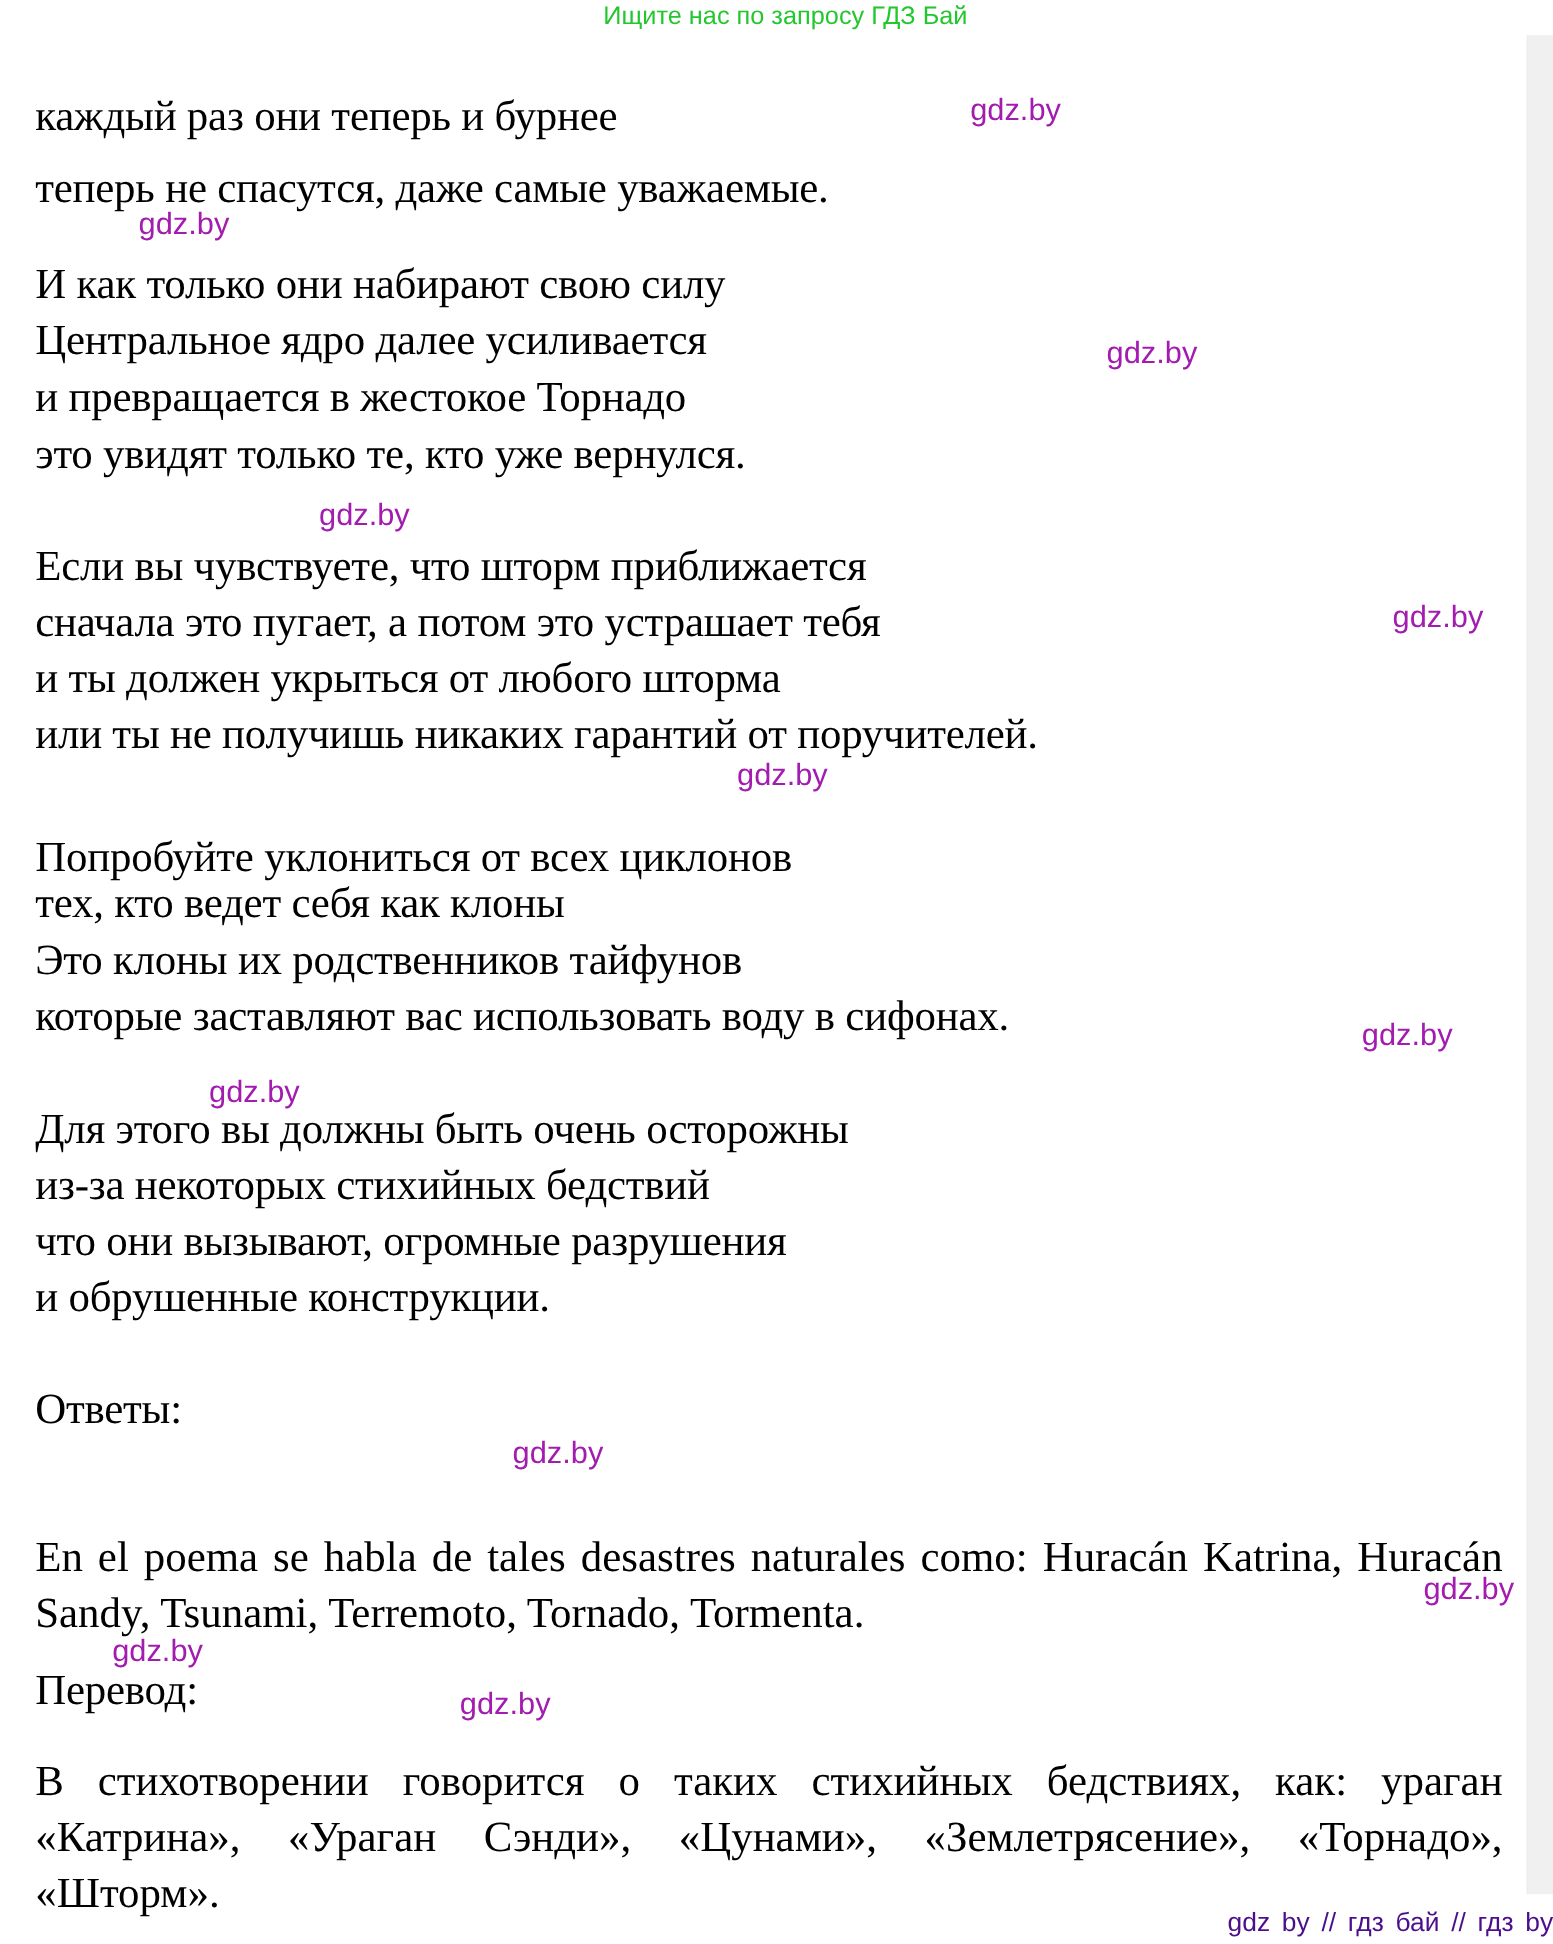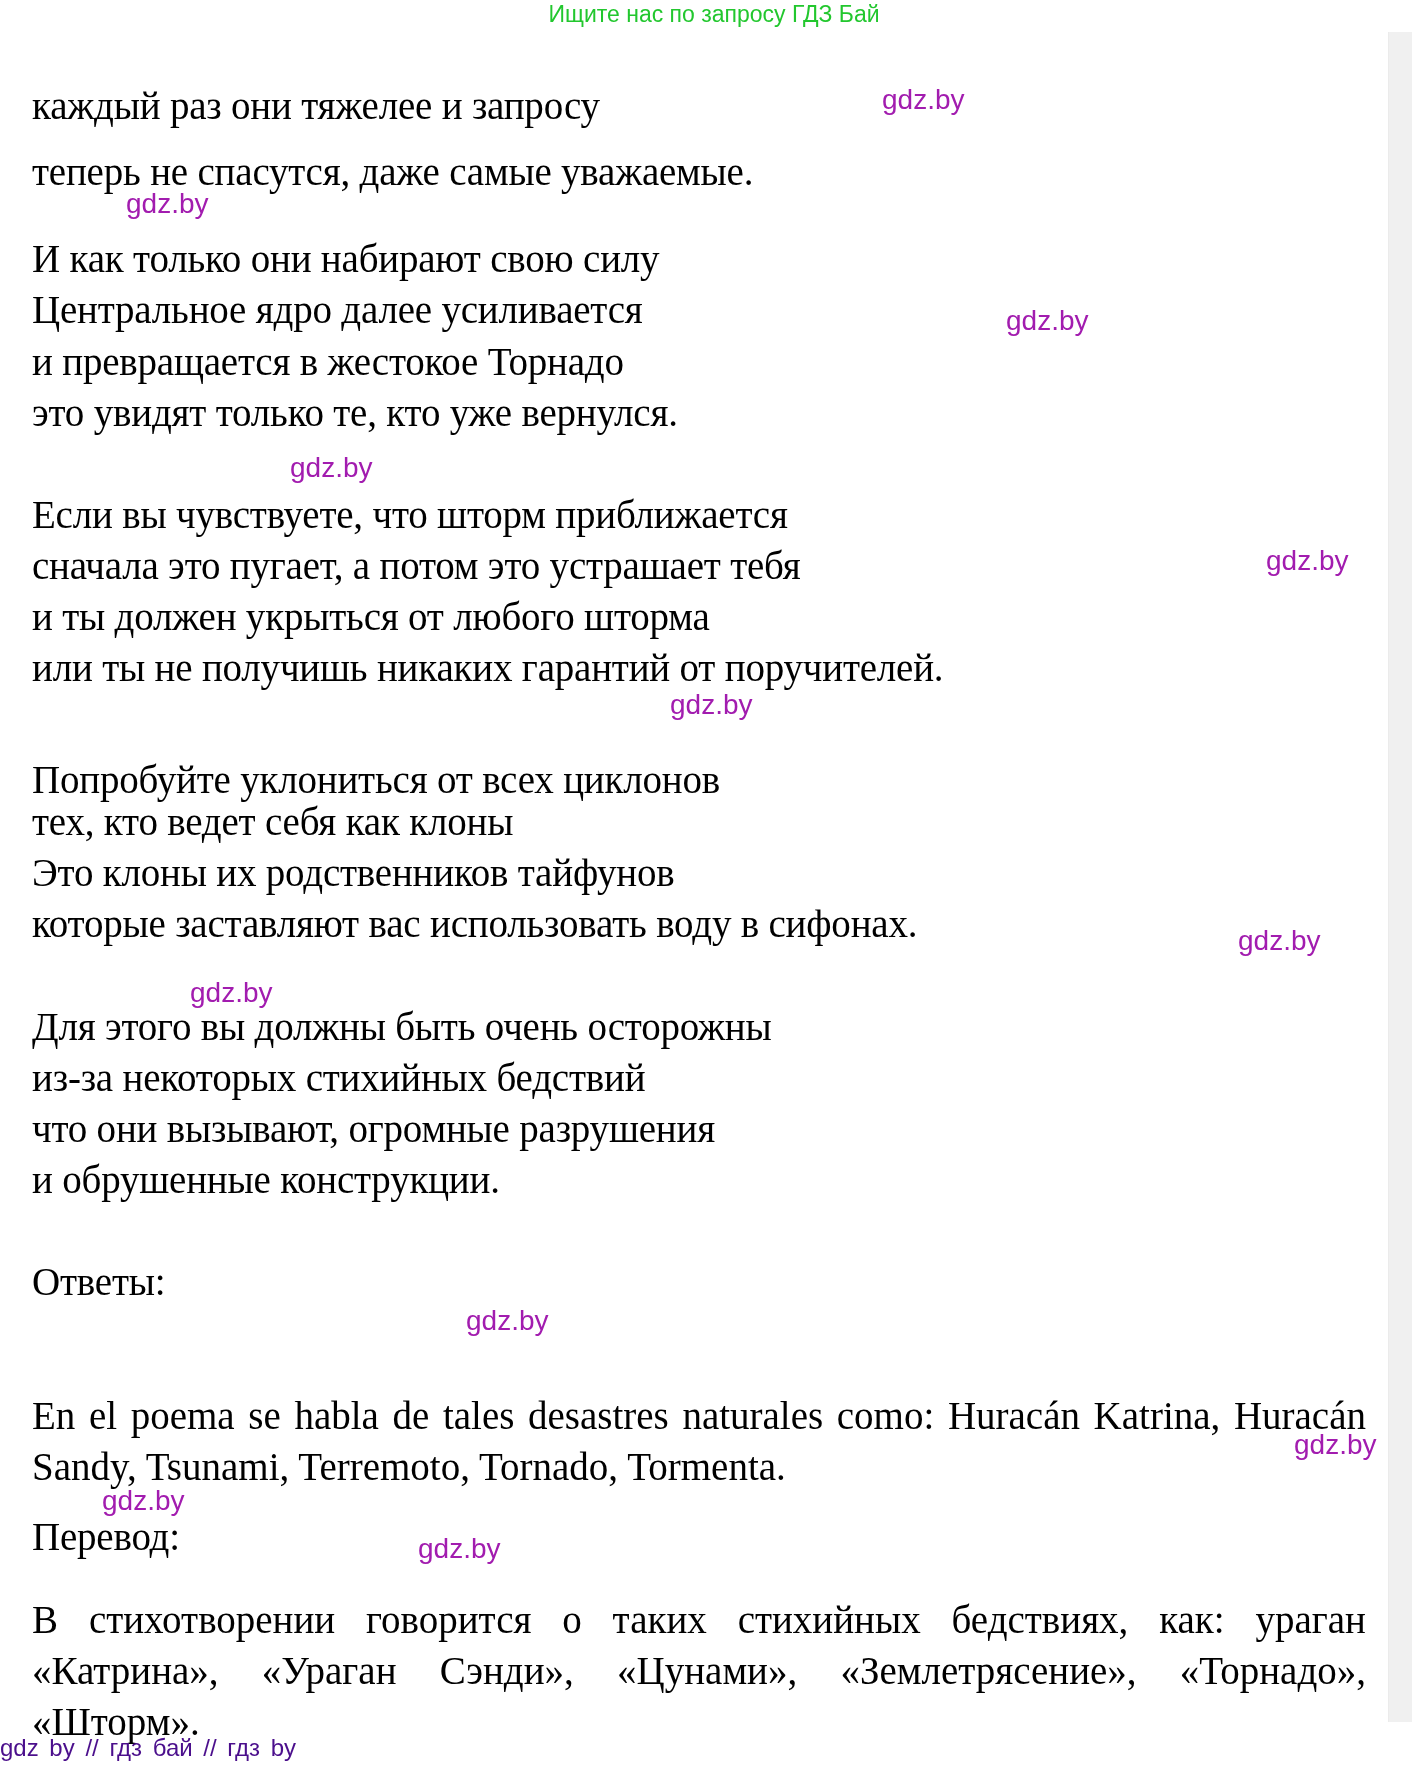--- a/index.html
+++ b/index.html
@@ -64,35 +64,35 @@
       font-size: 28px;
       line-height: 32px;
       color: #a21caf;
       white-space: nowrap;
     }
     .footer {
       position: absolute;
       left: 0;
       top: 1733px;
       width: 1412px;
-      text-align: left;
+      text-align: right;
       font-family: "Liberation Sans", sans-serif;
       font-size: 24px;
       line-height: 30px;
       color: #4b0f8c;
       word-spacing: 4px;
     }
   </style>
 </head>
 <body>
 
 <div class="top-banner">Ищите нас по запросу ГДЗ Бай</div>
 <div class="right-rail"></div>
 
-<div class="line" style="top:84px">каждый раз они тяжелее и запросу</div>
+<div class="line" style="top:84px">каждый раз они теперь и бурнее</div>
 <div class="line" style="top:150px">теперь не спасутся, даже самые уважаемые.</div>
 
 <div class="line" style="top:237px">И как только они набирают свою силу</div>
 <div class="line" style="top:288px">Центральное ядро далее усиливается</div>
 <div class="line" style="top:340px">и превращается в жестокое Торнадо</div>
 <div class="line" style="top:391px">это увидят только те, кто уже вернулся.</div>
 
 <div class="line" style="top:493px">Если вы чувствуете, что шторм приближается</div>
 <div class="line" style="top:544px">сначала это пугает, а потом это устрашает тебя</div>
 <div class="line" style="top:595px">и ты должен укрыться от любого шторма</div>

